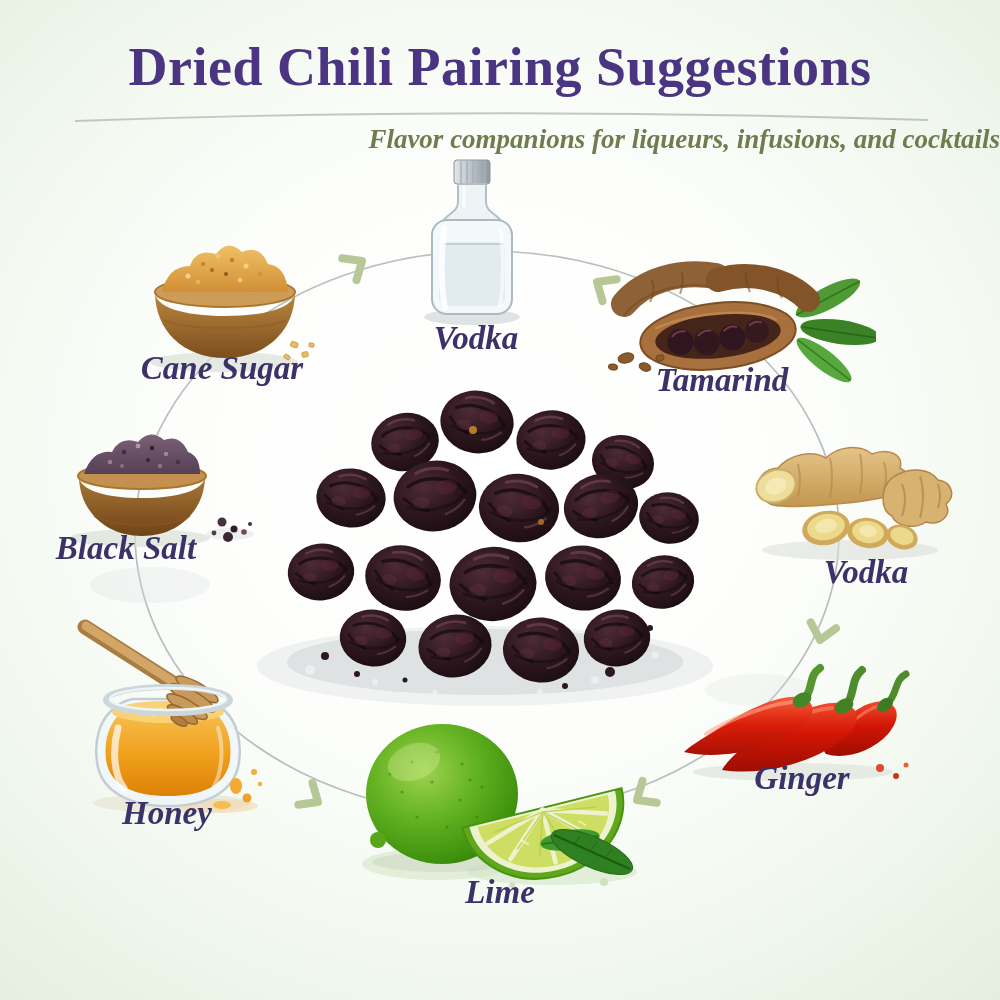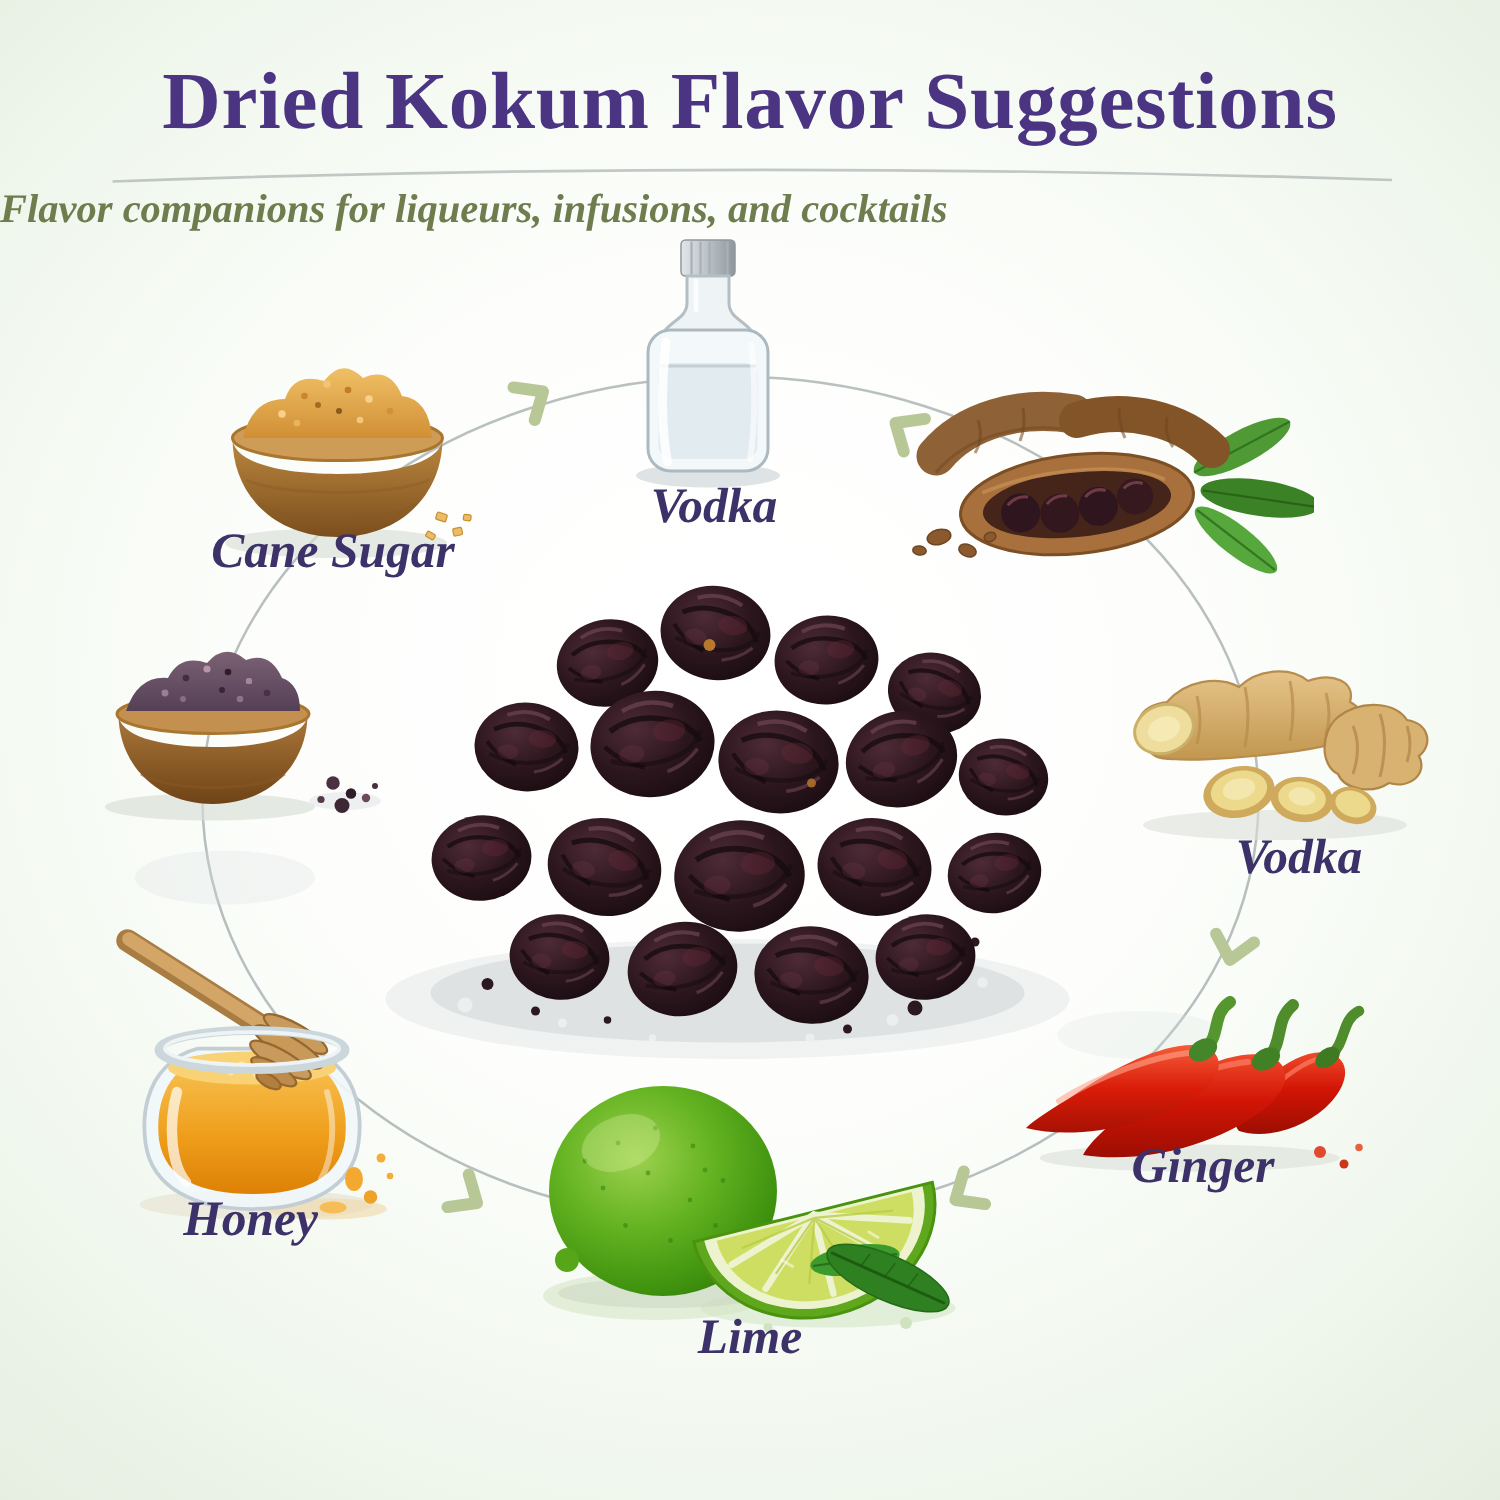--- a/index.html
+++ b/index.html
@@ -7,21 +7,21 @@
     position:relative;width:1000px;height:1000px;overflow:hidden;
     background:radial-gradient(ellipse 780px 720px at 49% 46%, #ffffff 0%, #fdfefc 40%, #f2f8ef 70%, #e4eee0 100%);
     font-family:"Liberation Serif", serif;
   }
   .layer{position:absolute;left:0;top:0;width:100%;height:100%;}
   .title{
     position:absolute;top:38px;left:0;width:100%;text-align:center;
     font-size:54px;font-weight:600;color:#4b3583;letter-spacing:0.5px;line-height:1.1;
   }
   .subtitle{
-    position:absolute;top:124px;left:0;width:100%;text-align:left;
+    position:absolute;top:124px;left:0;width:100%;text-align:right;
     font-style:italic;font-weight:600;font-size:27px;color:#6e7c4e;
   }
   .item{position:absolute;}
   .item svg{display:block;width:100%;height:100%;}
   .label{
     position:absolute;transform:translateX(-50%);white-space:nowrap;
     font-style:italic;font-weight:600;font-size:33px;color:#3c3168;
   }
 </style>
 </head>
@@ -36,21 +36,21 @@
       <path d="M-13,15 L0,0 L13,15" transform="translate(362,261) rotate(57)"></path>
       <path d="M-13,15 L0,0 L13,15" transform="translate(597,282) rotate(-57)"></path>
       <path d="M-13,15 L0,0 L13,15" transform="translate(820,640) rotate(193)"></path>
       <path d="M-13,15 L0,0 L13,15" transform="translate(318,802) rotate(123)"></path>
       <path d="M-13,15 L0,0 L13,15" transform="translate(637,800) rotate(237)"></path>
     </g>
     <ellipse cx="150" cy="585" rx="60" ry="18" fill="#d8dde0" opacity="0.25"></ellipse>
     <ellipse cx="760" cy="690" rx="55" ry="16" fill="#dbe3de" opacity="0.25"></ellipse>
   </svg>
 
-  <div class="title">Dried Kokum Flavor Suggestions</div>
+  <div class="title">Dried Chili Pairing Suggestions</div>
   <div class="subtitle">Flavor companions for liqueurs, infusions, and cocktails</div>
 
   <div class="item" style="left:255px;top:360px;width:460px;height:350px;">
     <svg viewBox="0 0 460 350">
       <defs>
         <radialGradient id="kokumGrad" cx="38%" cy="34%" r="75%">
           <stop offset="0%" stop-color="#4e2b36"></stop>
           <stop offset="55%" stop-color="#2c161e"></stop>
           <stop offset="100%" stop-color="#190c11"></stop>
         </radialGradient>
@@ -210,20 +210,21 @@
         </g>
       </g>
       <g fill="#8a5a2e" stroke="#6f4520" stroke-width="1">
         <ellipse cx="26" cy="112" rx="8" ry="5" transform="rotate(-14 26 112)"></ellipse>
         <ellipse cx="45" cy="121" rx="6" ry="4" transform="rotate(20 45 121)"></ellipse>
         <ellipse cx="13" cy="121" rx="4.5" ry="3" transform="rotate(8 13 121)"></ellipse>
         <ellipse cx="60" cy="112" rx="4" ry="3" transform="rotate(-20 60 112)"></ellipse>
       </g>
     </svg>
   </div>
+  <div class="label" style="left:722px;top:362px;">Tamarind</div>
 
   <div class="item" style="left:52px;top:412px;width:210px;height:140px;">
     <svg viewBox="0 0 210 140">
       <defs>
         <linearGradient id="bsg" x1="0" y1="0" x2="0" y2="1">
           <stop offset="0%" stop-color="#7b6174"></stop>
             <stop offset="100%" stop-color="#544056"></stop>
         </linearGradient>
         <linearGradient id="bowlg2" x1="0" y1="0" x2="0" y2="1">
           <stop offset="0%" stop-color="#ab783b"></stop>
@@ -251,20 +252,21 @@
       <g>
         <circle cx="170" cy="110" r="4.5" fill="#4a3142"></circle>
           <circle cx="182" cy="117" r="3.5" fill="#2f1c28"></circle>
         <circle cx="176" cy="125" r="5" fill="#3c2735"></circle>
           <circle cx="192" cy="120" r="2.8" fill="#6b4a5e"></circle>
         <circle cx="162" cy="121" r="2.4" fill="#553a4c"></circle>
           <circle cx="198" cy="112" r="2" fill="#45303e"></circle>
       </g>
     </svg>
   </div>
+  <div class="label" style="left:126px;top:530px;">Black Salt</div>
 
   <div class="item" style="left:742px;top:414px;width:220px;height:152px;">
     <svg viewBox="0 0 220 152">
       <defs>
         <linearGradient id="gg" x1="0" y1="0" x2="0" y2="1">
           <stop offset="0%" stop-color="#e5c489"></stop>
             <stop offset="100%" stop-color="#c2974f"></stop>
         </linearGradient>
       </defs>
       <ellipse cx="108" cy="136" rx="88" ry="10" fill="#dcdfd8" opacity="0.6"></ellipse>

